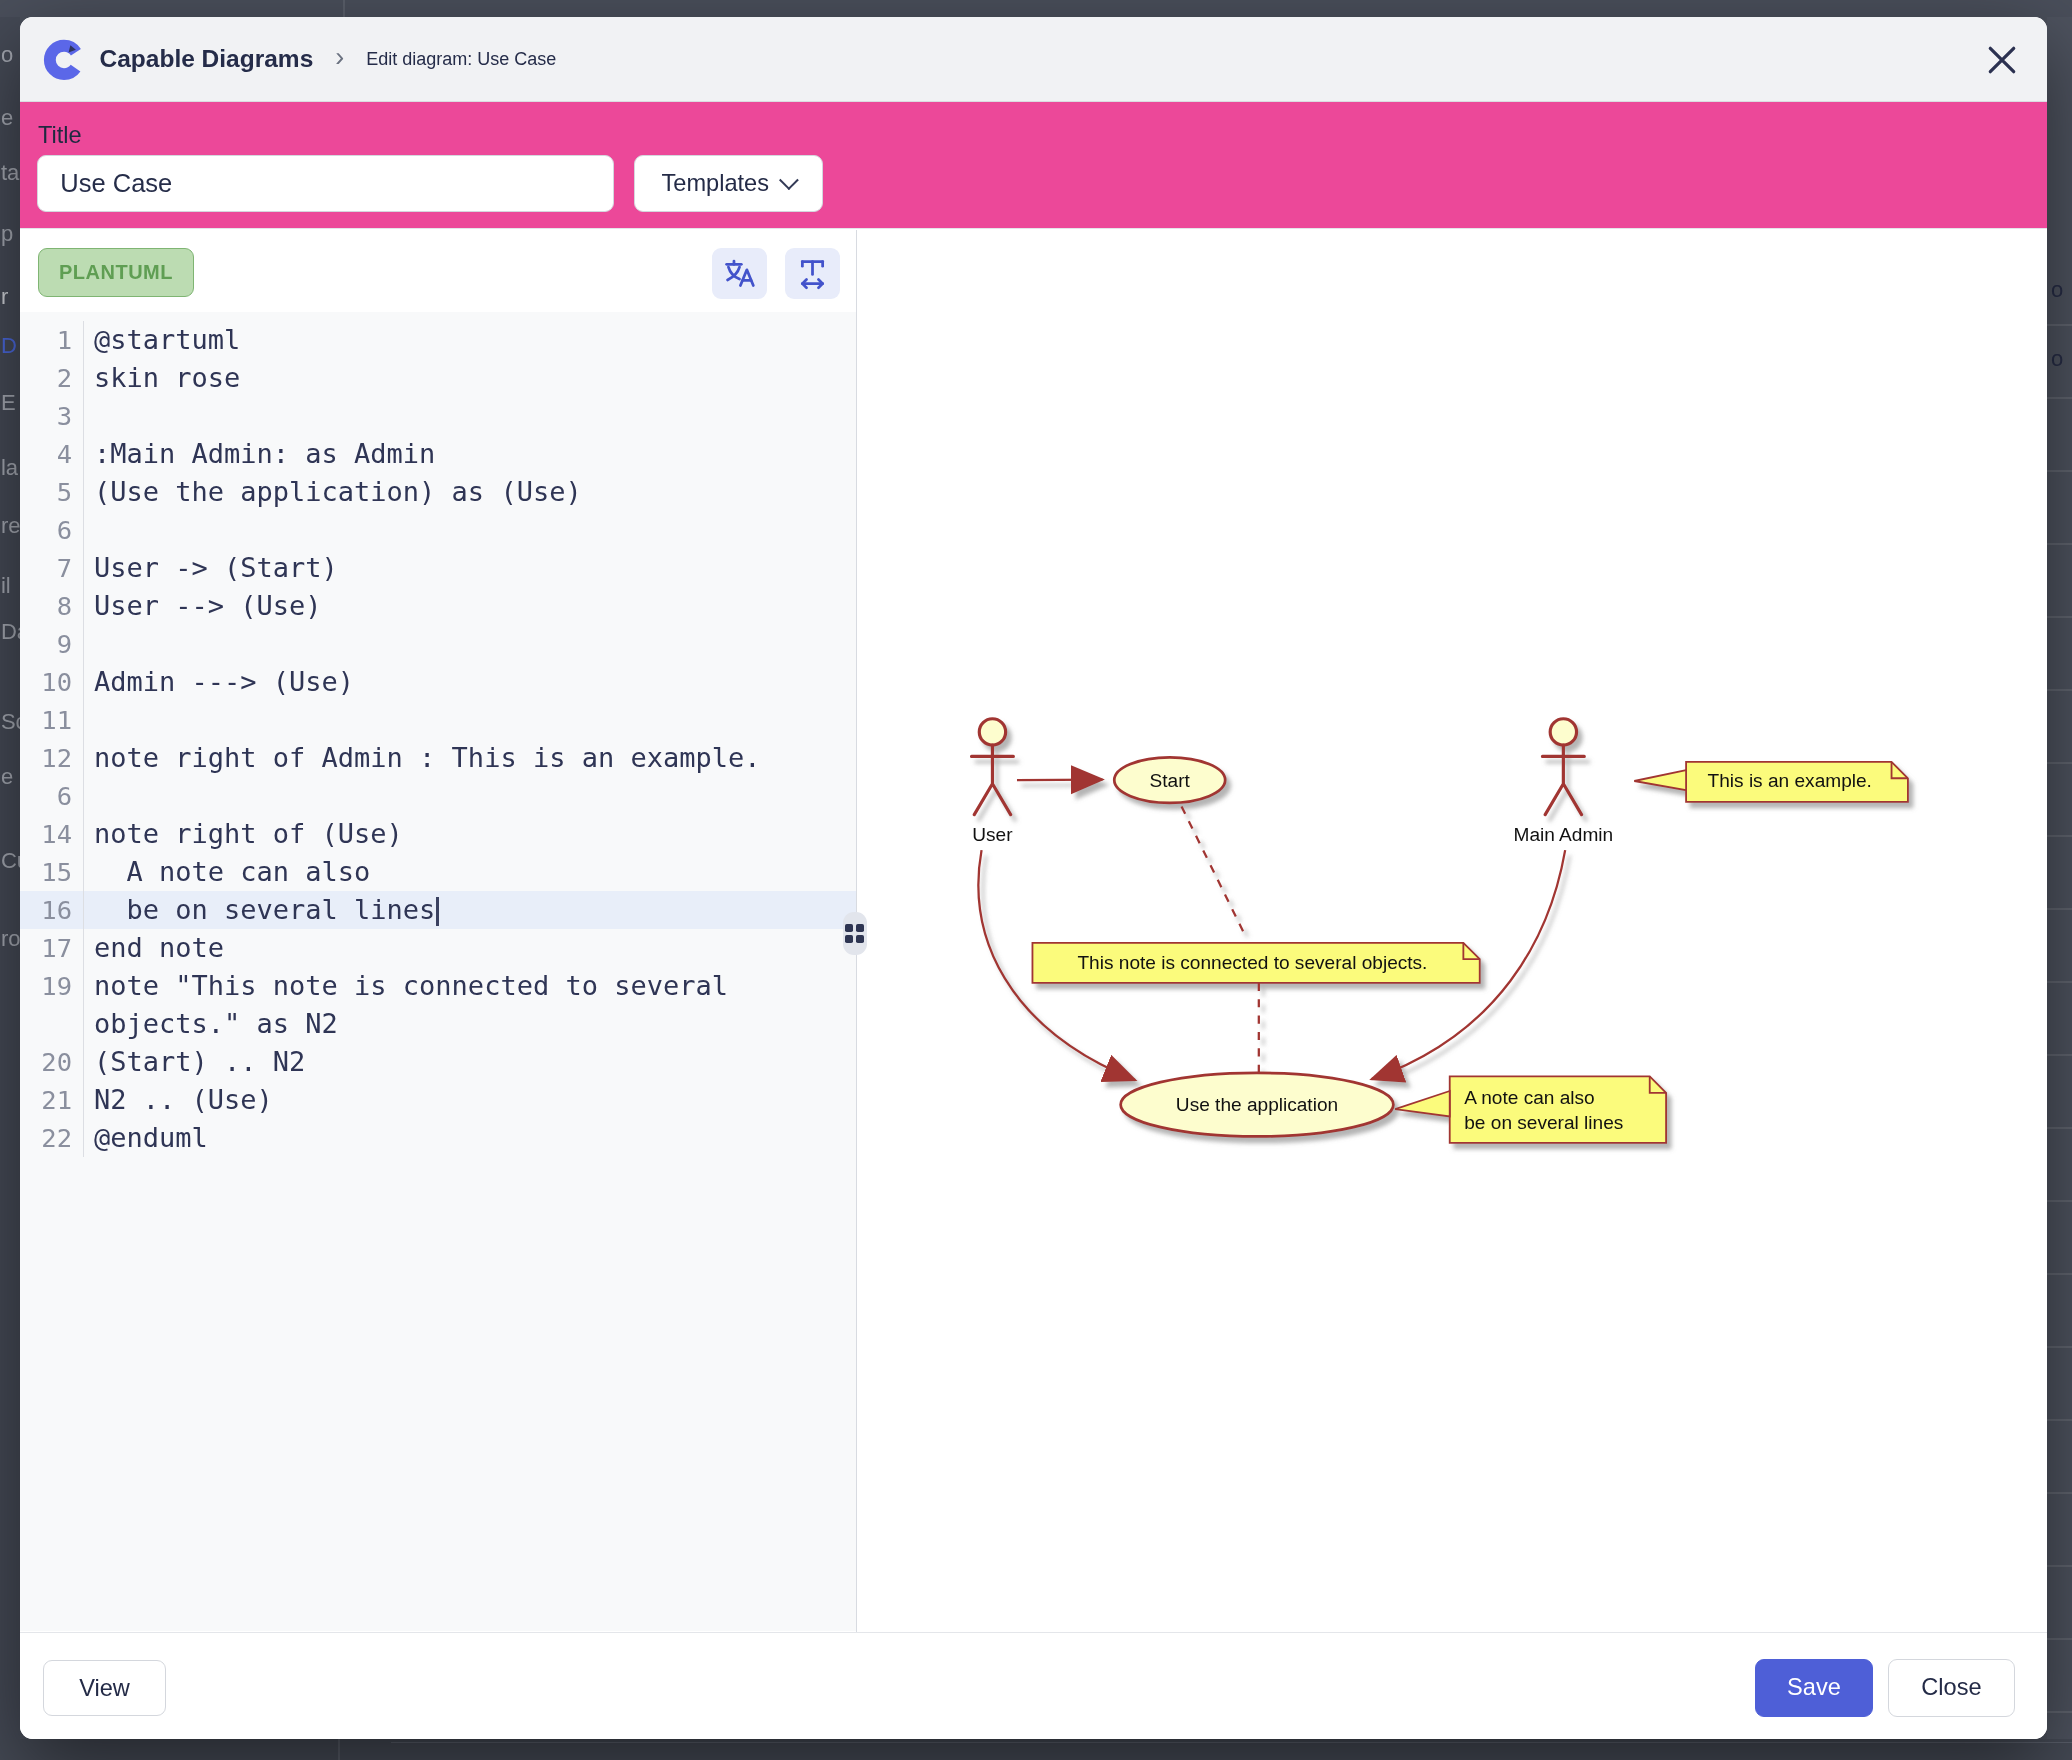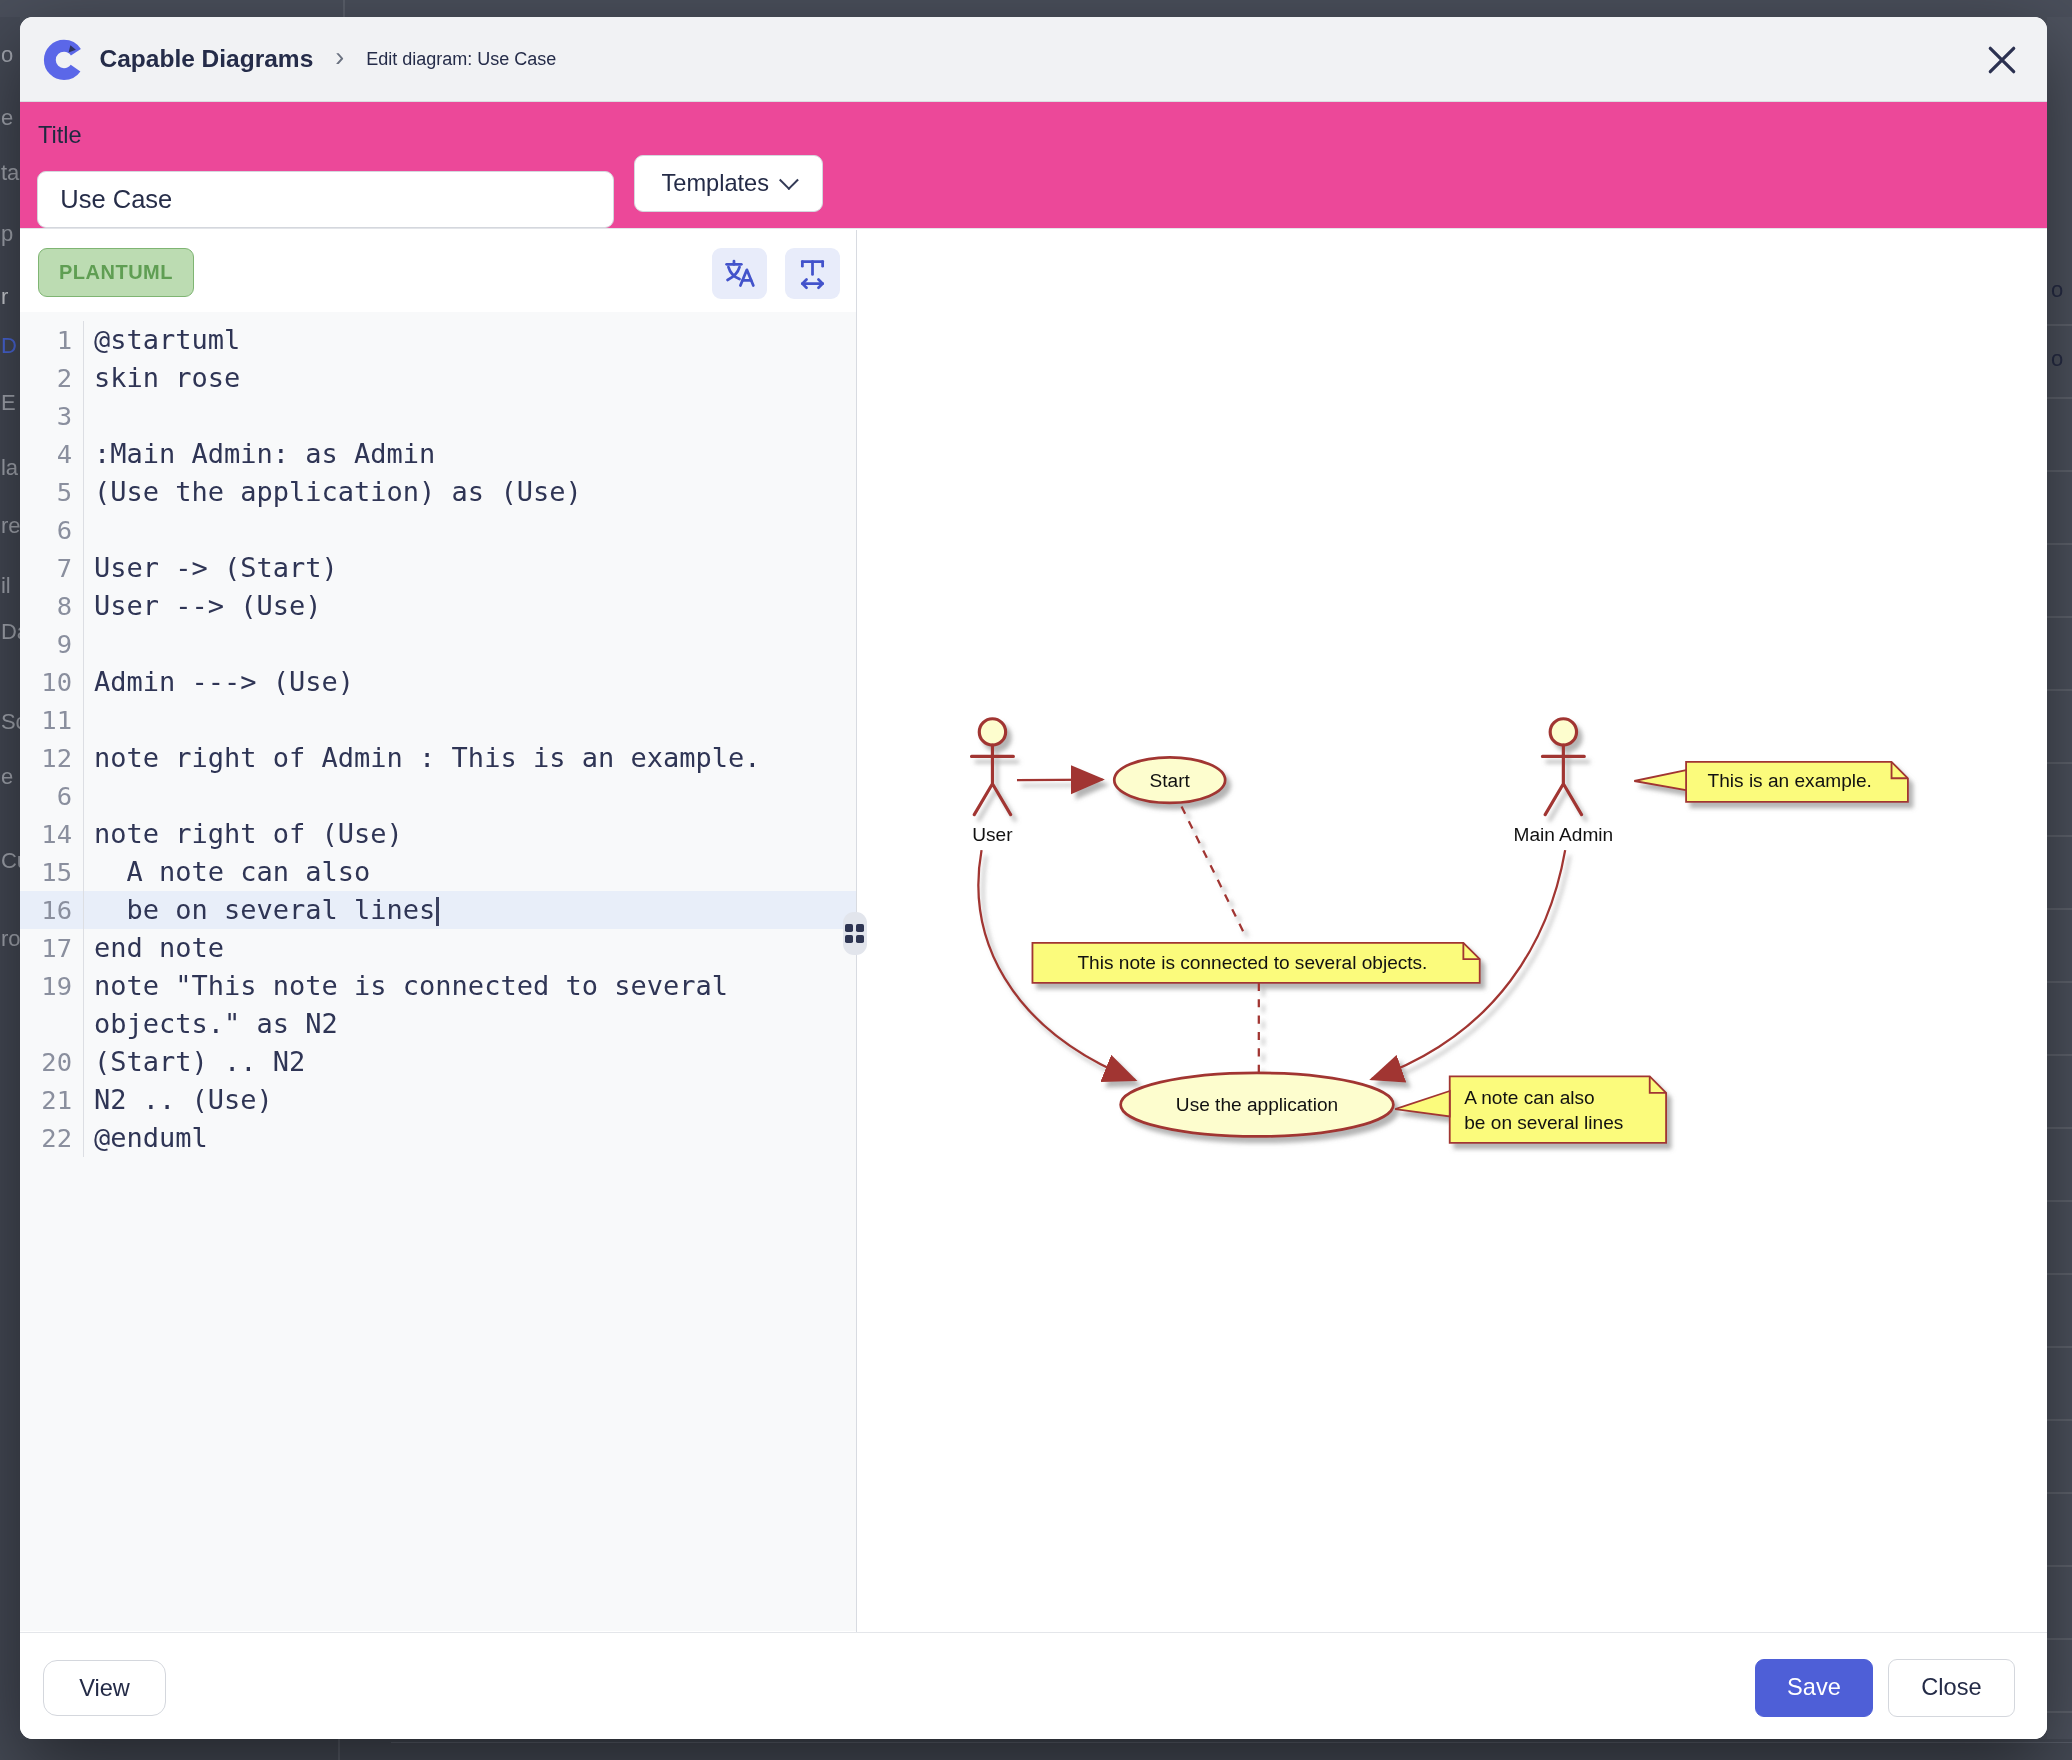--- a/index.html
+++ b/index.html
@@ -29,21 +29,21 @@
   .logo{width:42px;height:44px;flex:0 0 auto;}
   .crumb-app{margin-left:14.5px;font-size:24.5px;font-weight:bold;color:#252c49;}
   .crumb-sep{margin:0 22px;font-size:27px;color:#6b7280;transform:translateY(-1.8px);}
   .crumb-page{font-size:18px;color:#252c49;}
   .xbtn{position:absolute;right:27px;top:24.5px;width:36px;height:36px;border:0;background:transparent;
         cursor:pointer;padding:0;}
   
   .trow{position:absolute;left:0;top:85px;width:100%;height:127px;background:#ec4899;
         border-bottom:0.9px solid #e3e5e9;box-sizing:border-box;}
   .tlabel{position:absolute;left:18px;top:20px;font-size:23.6px;color:#1f2940;}
-  .tinput{position:absolute;left:17.3px;top:69px;width:577px;height:57px;box-sizing:border-box;
+  .tinput{position:absolute;left:17.3px;top:53px;width:577px;height:57px;box-sizing:border-box;
           border:1.4px solid #d4d7dd;border-radius:9px;padding:0 22px;font-size:25.5px;color:#262d49;
           font-family:"Liberation Sans",sans-serif;background:#fff;outline:none;}
   .tplbtn{position:absolute;left:614px;top:53px;width:189px;height:57px;box-sizing:border-box;
           border:1.4px solid #d4d7dd;border-radius:9px;background:#fff;font-size:23.6px;color:#242b47;
           font-family:"Liberation Sans",sans-serif;display:flex;align-items:center;justify-content:center;
           gap:12.7px;cursor:pointer;}
   .chev{width:11.8px;height:11.8px;border-right:2.7px solid #333a56;border-bottom:2.7px solid #333a56;
         transform:rotate(45deg) translate(-2.7px,-2.7px);}
   
   .etoolbar{position:absolute;left:0;top:213px;width:836px;height:83px;background:#fff;
@@ -70,21 +70,21 @@
   .grip i{background:#2e3552;border-radius:1.8px;}
   
   .preview{position:absolute;left:837px;top:213px;width:1190px;height:1402px;background:#fff;}
   
   .mfoot{position:absolute;left:0;bottom:0;width:100%;height:107px;background:#fff;
          border-top:0.9px solid #e4e6ea;border-radius:0 0 12.7px 12.7px;box-sizing:border-box;}
   .btn{font-family:"Liberation Sans",sans-serif;font-size:23.6px;border-radius:9px;cursor:pointer;
        box-sizing:border-box;}
   .btn.ghost{background:#fff;border:1.4px solid #d4d7dd;color:#242b47;}
   .btn.primary{background:#4e5fd7;border:1.4px solid #4e5fd7;color:#fff;}
-  .viewbtn{position:absolute;left:23px;top:27px;width:123px;height:56px;border-radius:14px;}
+  .viewbtn{position:absolute;left:23px;top:27px;width:123px;height:56px;}
   .savebtn{position:absolute;left:1735px;top:25.5px;width:118px;height:58px;}
   .closebtn{position:absolute;left:1868px;top:25.5px;width:127px;height:58px;}
   svg text{font-family:"Liberation Sans",sans-serif;}
 </style>
 </head>
 <body>
 
 <div class="stage">
 
   <div class="strip top"></div>

